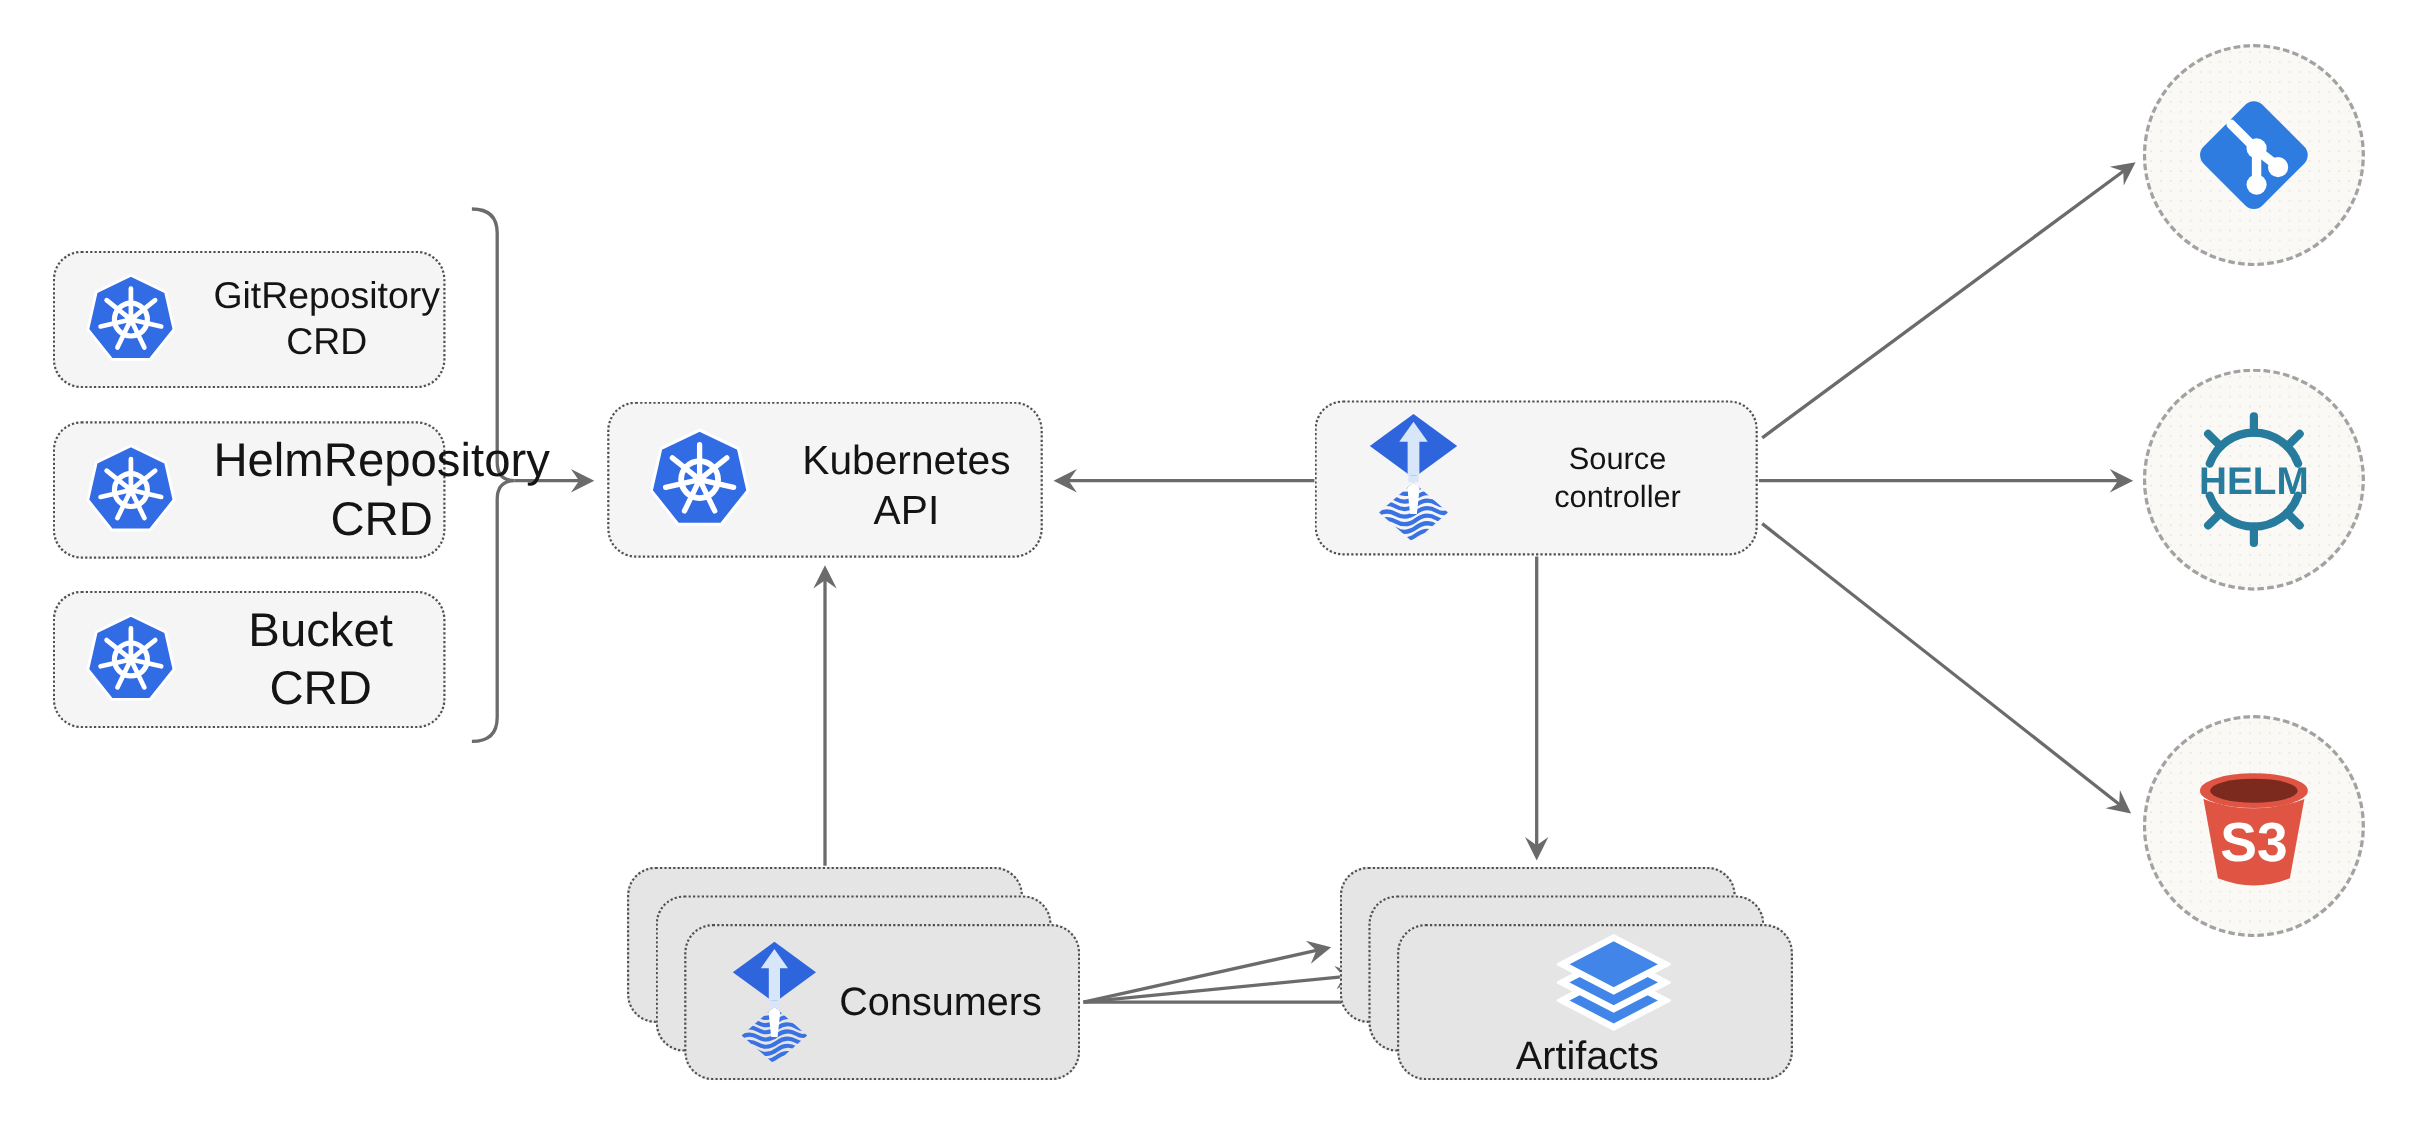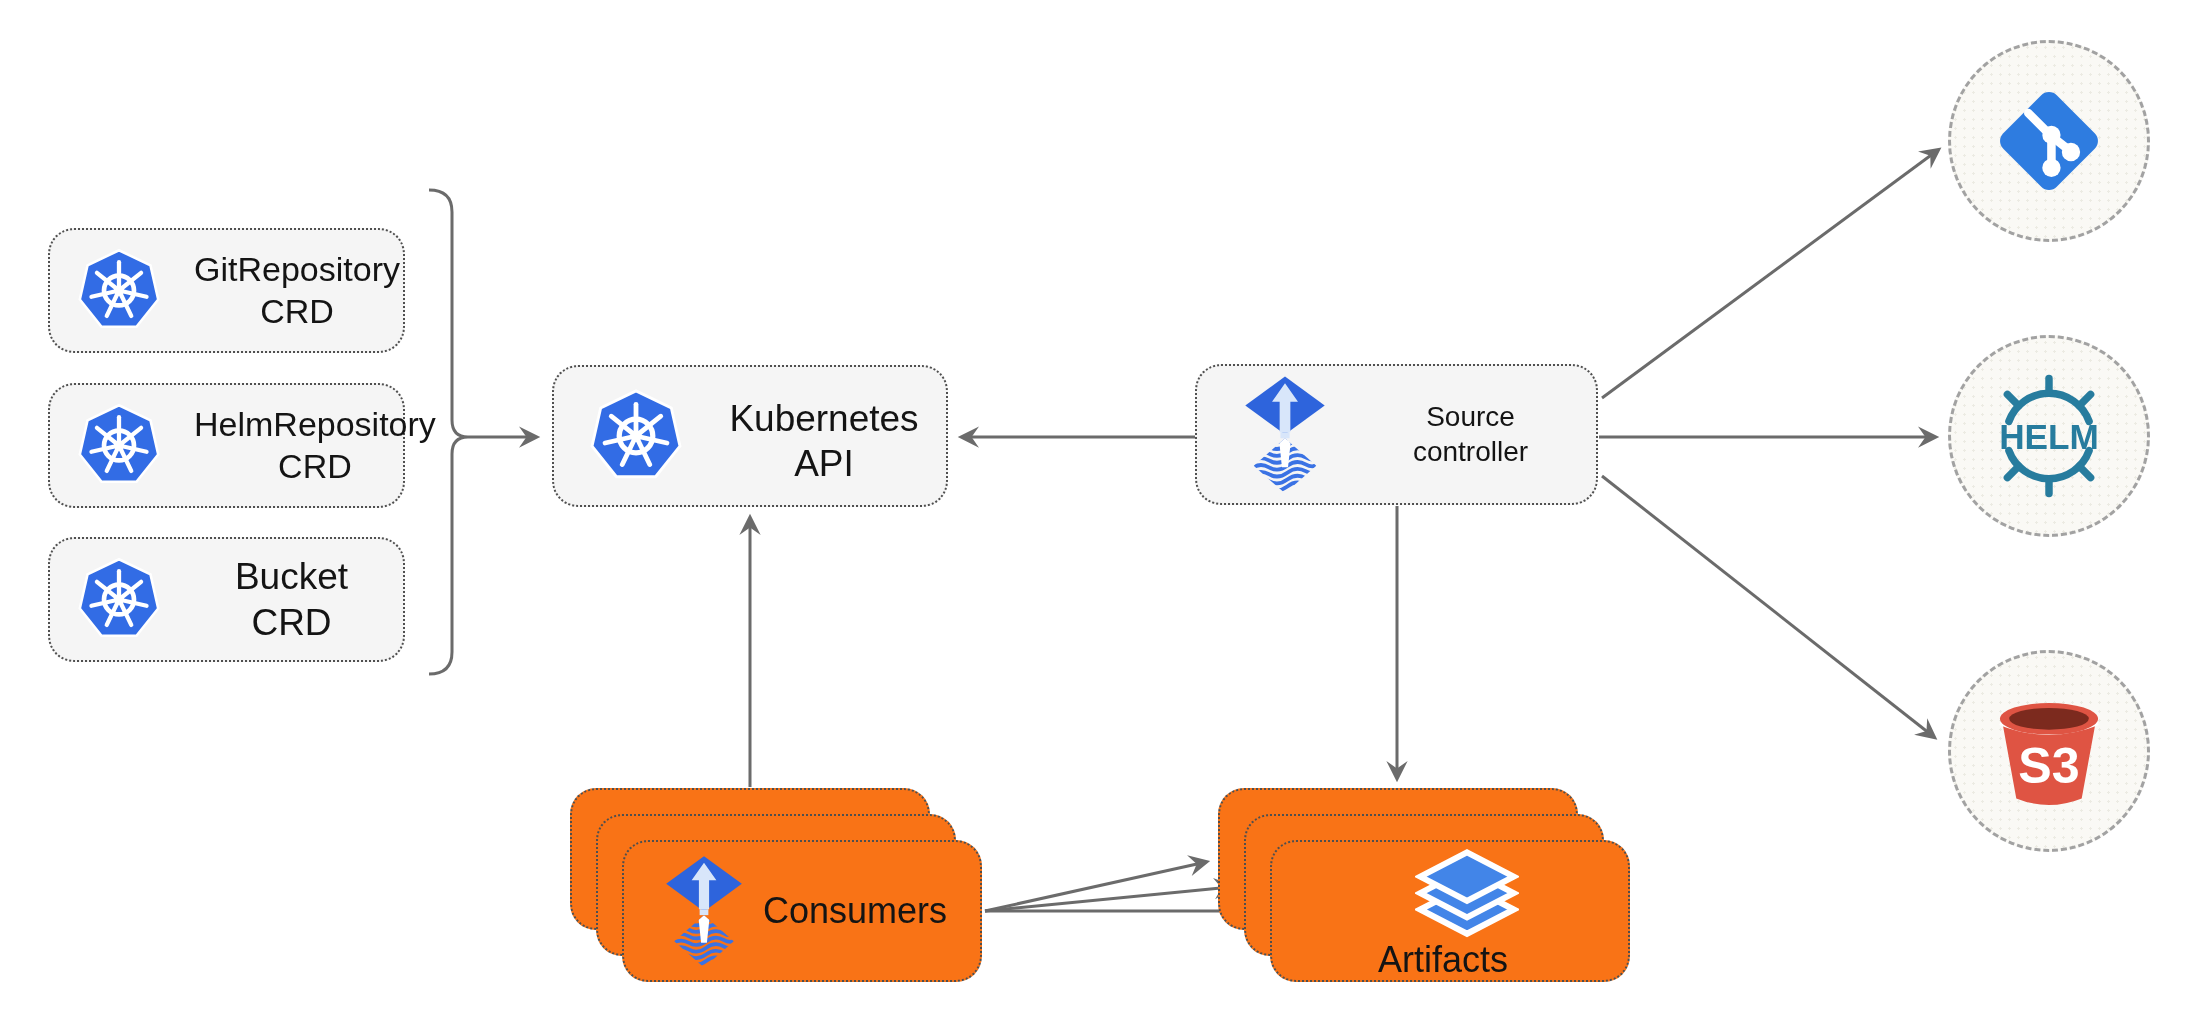--- a/index.html
+++ b/index.html
@@ -16,21 +16,21 @@
   .crd{left:48px;width:357px;height:125px;}
   #crd-git{top:228px;}
   #crd-helm{top:383px;}
   #crd-bucket{top:537px;}
   .crd .icon-wrap{margin-left:26px;}
   #k8s-api{left:552px;top:365px;width:396px;height:142px;}
   #k8s-api .icon-wrap{margin-left:34px;}
   #k8s-api .label{font-size:37px;margin-top:10px;}
   #source-controller{left:1195px;top:364px;width:403px;height:141px;}
   #source-controller .icon-wrap{margin-left:46px;}
-  .stackbox{position:absolute;box-sizing:border-box;background:#f97316;
+  .stackbox{position:absolute;box-sizing:border-box;background:#e5e5e5;
     border:2.5px dotted #4f4f4f;border-radius:26px;}
   .stack-front{display:flex;align-items:center;}
   .stack-front .label{flex:1;text-align:center;font-size:36px;color:#141414;padding-right:14px;}
   .circle{
     position:absolute;box-sizing:border-box;z-index:2;
     width:202px;height:202px;border-radius:50%;
     border:3px dashed #a2a2a2;background-color:#faf9f5;
     background-image:radial-gradient(#ecebe3 1.2px, transparent 1.3px);
     background-size:9px 9px;
     display:flex;align-items:center;justify-content:center;
@@ -122,33 +122,33 @@
       <span class="l2">CRD</span>
     </span>
   </div>
 
   <div class="node crd" id="crd-helm">
     <span class="icon-wrap">
       <svg width="86" height="89">
           <use href="#sym-k8s"></use>
         </svg>
     </span>
-    <span class="label" style="font-size:34px">
+    <span class="label" style="font-size:43px">
       <span class="l1">HelmRepository</span>
       <span class="l2">CRD</span>
     </span>
   </div>
 
   <div class="node crd" id="crd-bucket">
     <span class="icon-wrap">
       <svg width="86" height="89">
           <use href="#sym-k8s"></use>
         </svg>
     </span>
-    <span class="label" style="font-size:37px">
+    <span class="label" style="font-size:43px">
       <span class="l1">Bucket</span>
       <span class="l2">CRD</span>
     </span>
   </div>
 
   <div class="node" id="k8s-api">
     <span class="icon-wrap">
       <svg width="96" height="100">
           <use href="#sym-k8s"></use>
         </svg>

